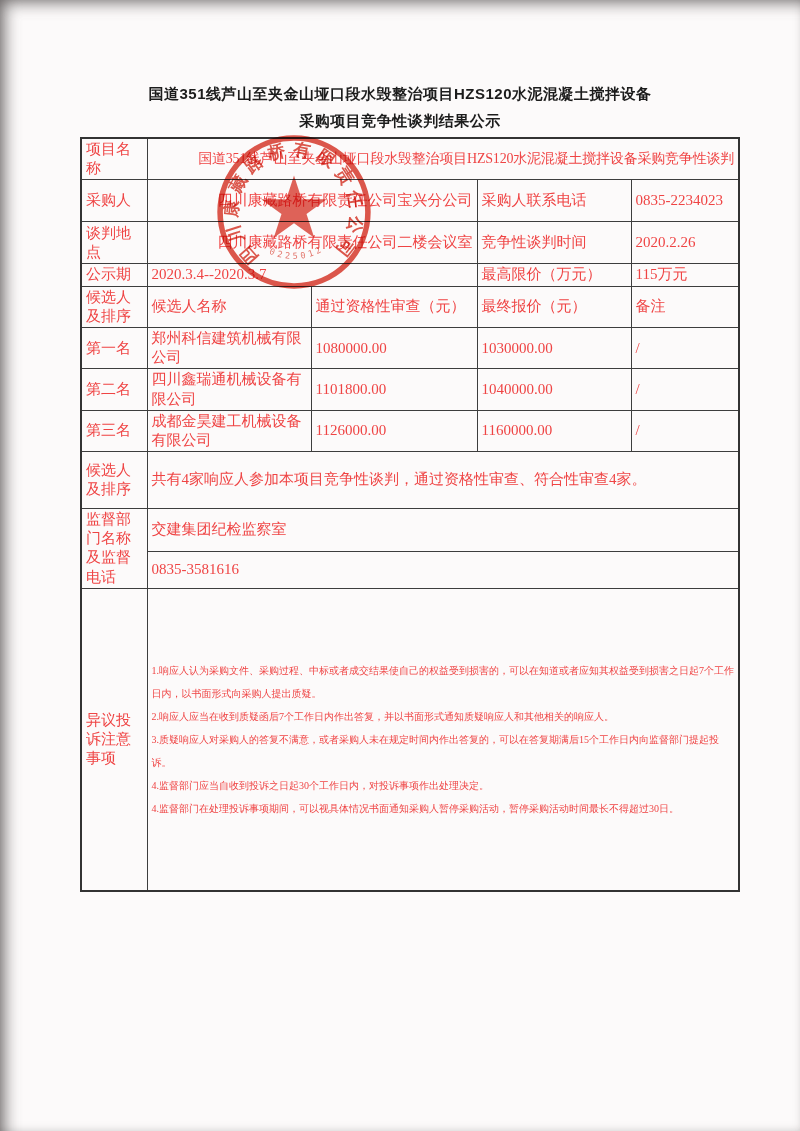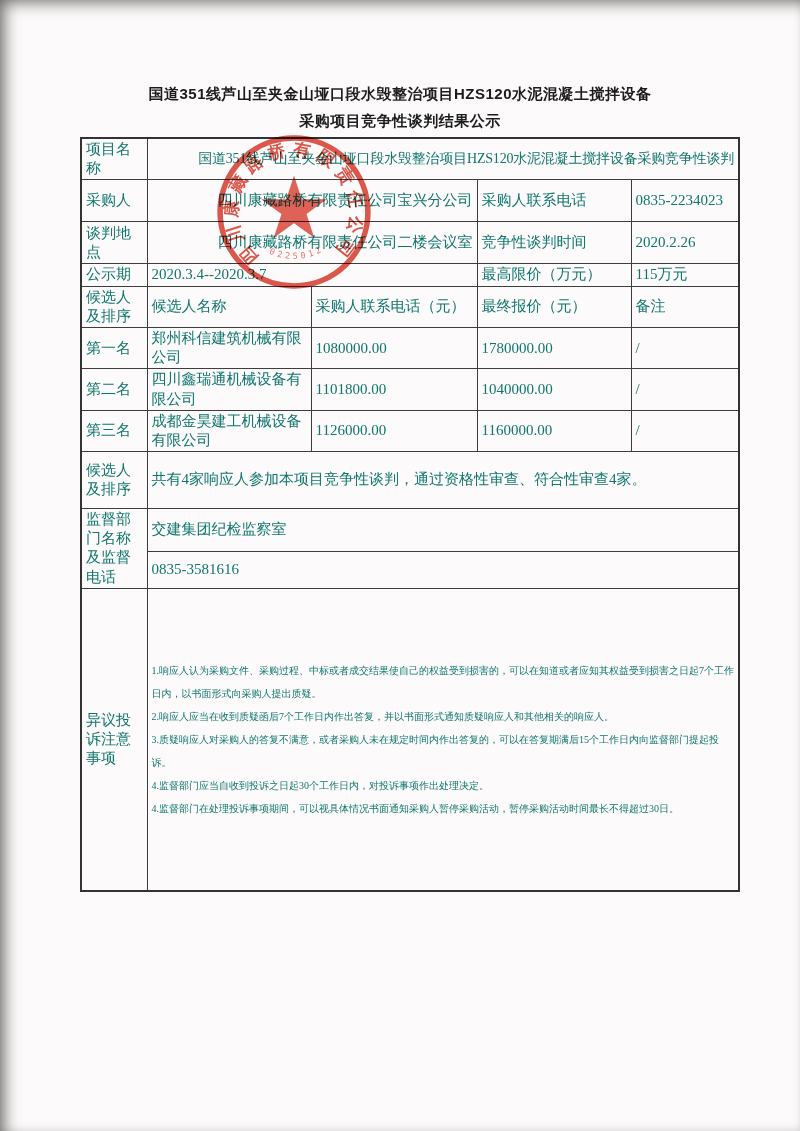--- a/index.html
+++ b/index.html
@@ -21,21 +21,21 @@
   .doc-title{
     position:absolute;top:80px;left:0;width:100%;
     text-align:center;
     font-family:"Liberation Sans","DejaVu Sans",sans-serif;
     font-weight:bold;font-size:15px;line-height:27px;color:#1c1c1c;
     letter-spacing:.5px;
   }
   table.results{
     position:absolute;left:80px;top:137px;
     width:658px;border-collapse:collapse;table-layout:fixed;
-    font-size:15px;color:#0f766e;
+    font-size:15px;color:#ef4444;
   }
   table.results th,table.results td{
     border:1.6px solid #3d3d3d;
     padding:1px 4px;
     font-weight:normal;
     vertical-align:middle;
     line-height:1.28;
     overflow:hidden;
   }
   table.results{border:2px solid #333;}
@@ -102,30 +102,30 @@
     <tr class="r-period">
       <th class="lbl">公示期</th>
       <td class="ctr" colspan="2">2020.3.4--2020.3.7</td>
       <td class="ctr">最高限价（万元）</td>
       <td class="ctr">115万元</td>
     </tr>
 
     <tr class="r-candhead">
       <th class="lbl">候选人及排序</th>
       <td class="ctr">候选人名称</td>
-      <td class="ctr">采购人联系电话（元）</td>
+      <td class="ctr">通过资格性审查（元）</td>
       <td class="ctr">最终报价（元）</td>
       <td class="ctr">备注</td>
     </tr>
 
     <tr class="r-cand">
       <th class="lbl">第一名</th>
       <td class="ctr">郑州科信建筑机械有限公司</td>
       <td class="ctr">1080000.00</td>
-      <td class="ctr">1780000.00</td>
+      <td class="ctr">1030000.00</td>
       <td class="ctr">/</td>
     </tr>
 
     <tr class="r-cand">
       <th class="lbl">第二名</th>
       <td class="ctr">四川鑫瑞通机械设备有限公司</td>
       <td class="ctr">1101800.00</td>
       <td class="ctr">1040000.00</td>
       <td class="ctr">/</td>
     </tr>

